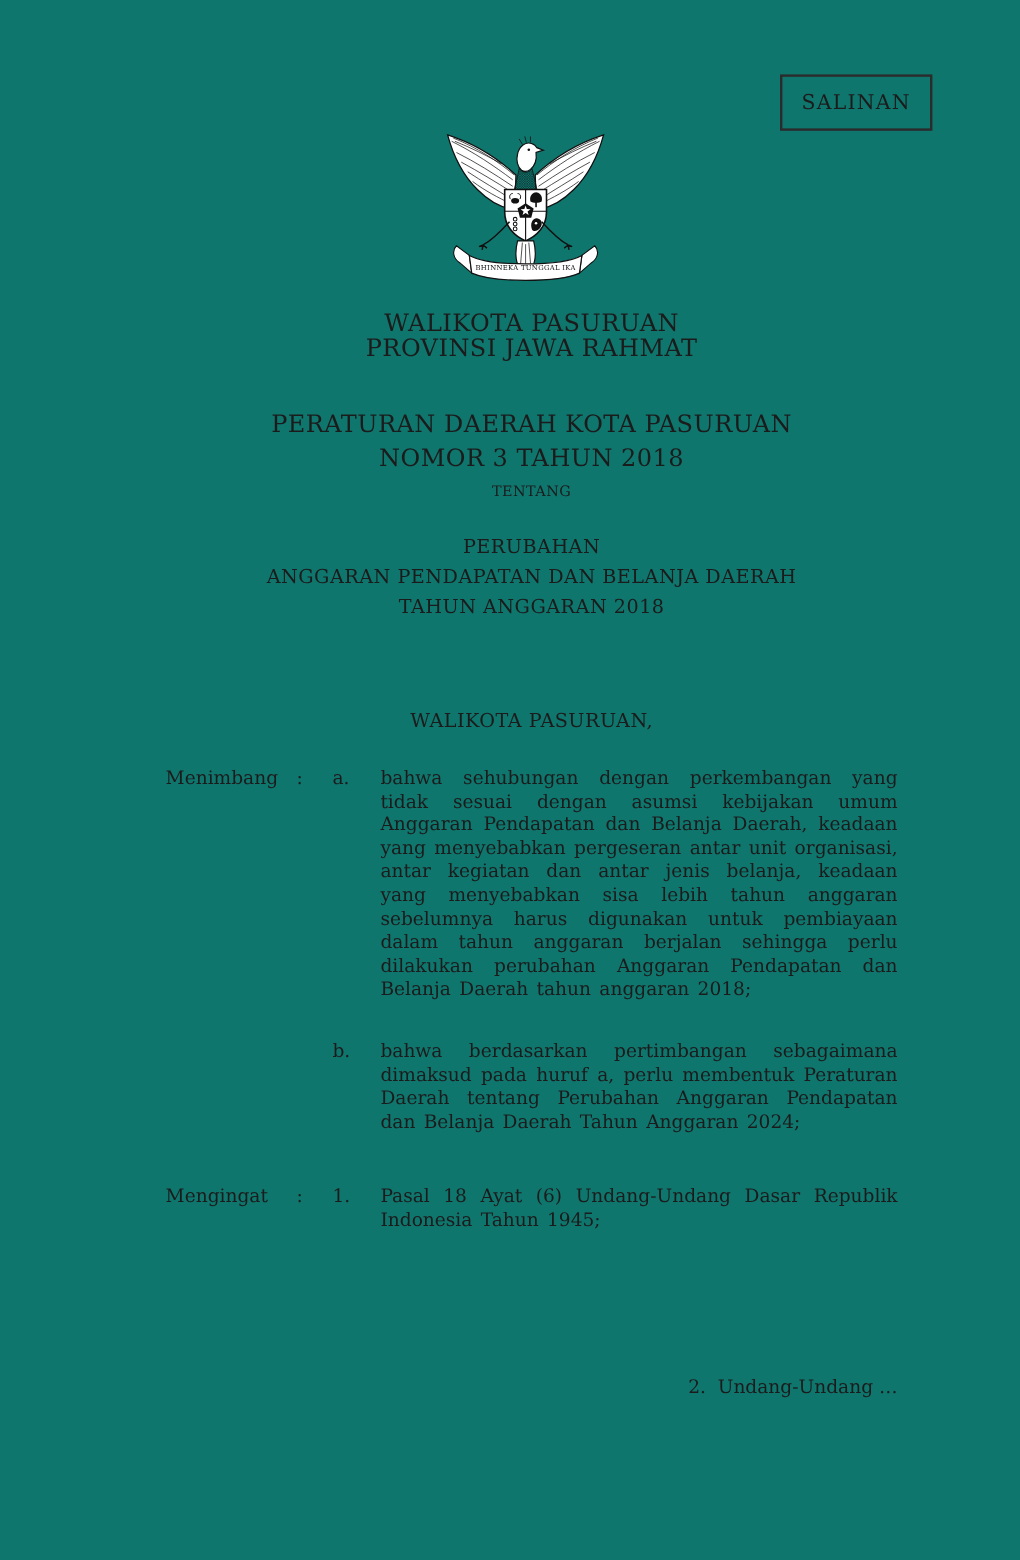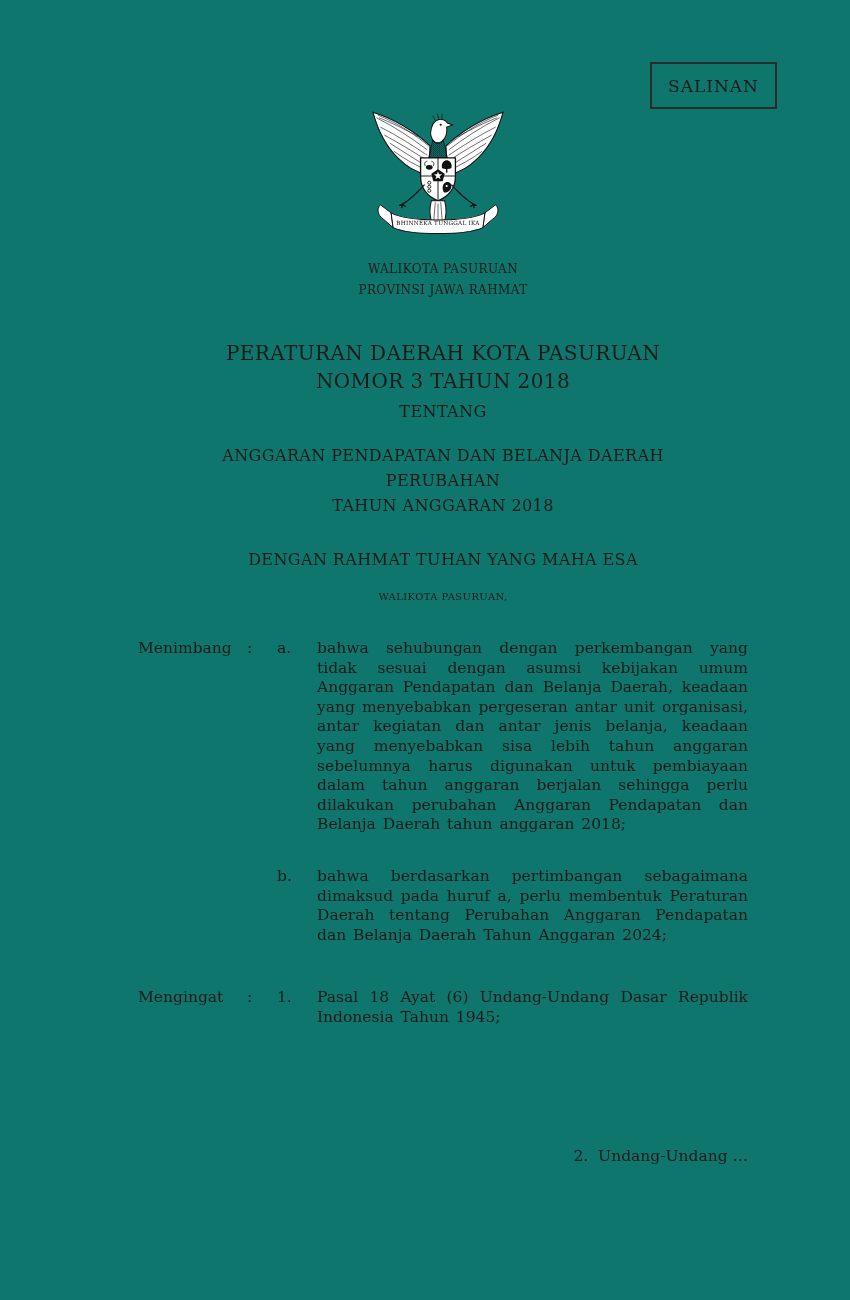--- a/index.html
+++ b/index.html
@@ -36,26 +36,26 @@
     width: 134px;
     height: 140px;
   }
   .emblem svg { display: block; }
   .cblock {
     position: absolute;
     left: 138px;
     width: 610px;
     text-align: center;
   }
-  .letterhead      { top: 259px; font-size: 12px; line-height: 21px; letter-spacing: 0.4px; }
+  .letterhead      { top: 259px; font-size: 20px; line-height: 21px; letter-spacing: 0.4px; }
   .title-block     { top: 339px; font-size: 20px; line-height: 28px; letter-spacing: 0.4px; }
-  .tentang-block   { top: 402px; font-size: 16px; letter-spacing: 0.4px; }
+  .tentang-block   { top: 402px; font-size: 12px; letter-spacing: 0.4px; }
   .subject-block   { top: 443px; font-size: 16px; line-height: 25px; letter-spacing: 0.4px; }
   .invocation-block{ top: 550px; font-size: 16px; letter-spacing: 0.4px; }
-  .issuer-block    { top: 591px; font-size: 10px; letter-spacing: 0.4px; }
+  .issuer-block    { top: 591px; font-size: 16px; letter-spacing: 0.4px; }
 
   .body-text {
     font-size: 15.5px;
     line-height: 19.6px;
   }
   .abs { position: absolute; }
   .label-col  { left: 138px; width: 105px; }
   .colon-col  { left: 247px; width: 20px; }
   .marker-col { left: 277px; width: 36px; }
   .para-col   {
@@ -192,26 +192,25 @@
   </div>
 
   <div class="cblock title-block">
     <div>PERATURAN DAERAH KOTA PASURUAN</div>
     <div>NOMOR 3 TAHUN 2018</div>
   </div>
 
   <div class="cblock tentang-block">TENTANG</div>
 
   <div class="cblock subject-block">
+    <div>PERUBAHAN</div>
     <div>ANGGARAN PENDAPATAN DAN BELANJA DAERAH</div>
-    <div>PERUBAHAN</div>
     <div>TAHUN ANGGARAN 2018</div>
   </div>
 
-  <div class="cblock invocation-block">DENGAN RAHMAT TUHAN YANG MAHA ESA</div>
   <div class="cblock issuer-block">WALIKOTA PASURUAN,</div>
 
   <div class="abs body-text label-col row-menimbang">Menimbang</div>
   <div class="abs body-text colon-col row-menimbang">:</div>
   <div class="abs body-text marker-col row-menimbang">a.</div>
   <div class="abs body-text para-col row-menimbang">bahwa sehubungan dengan perkembangan yang tidak sesuai dengan asumsi kebijakan umum Anggaran Pendapatan dan Belanja Daerah, keadaan yang menyebabkan pergeseran antar unit organisasi, antar kegiatan dan antar jenis belanja, keadaan yang menyebabkan sisa lebih tahun anggaran sebelumnya harus digunakan untuk pembiayaan dalam tahun anggaran berjalan sehingga perlu dilakukan perubahan Anggaran Pendapatan dan Belanja Daerah tahun anggaran 2018;</div>
 
   <div class="abs body-text marker-col row-item-b">b.</div>
   <div class="abs body-text para-col row-item-b">bahwa berdasarkan pertimbangan sebagaimana dimaksud pada huruf a, perlu membentuk Peraturan Daerah tentang Perubahan Anggaran Pendapatan dan Belanja Daerah Tahun Anggaran 2024;</div>
 

